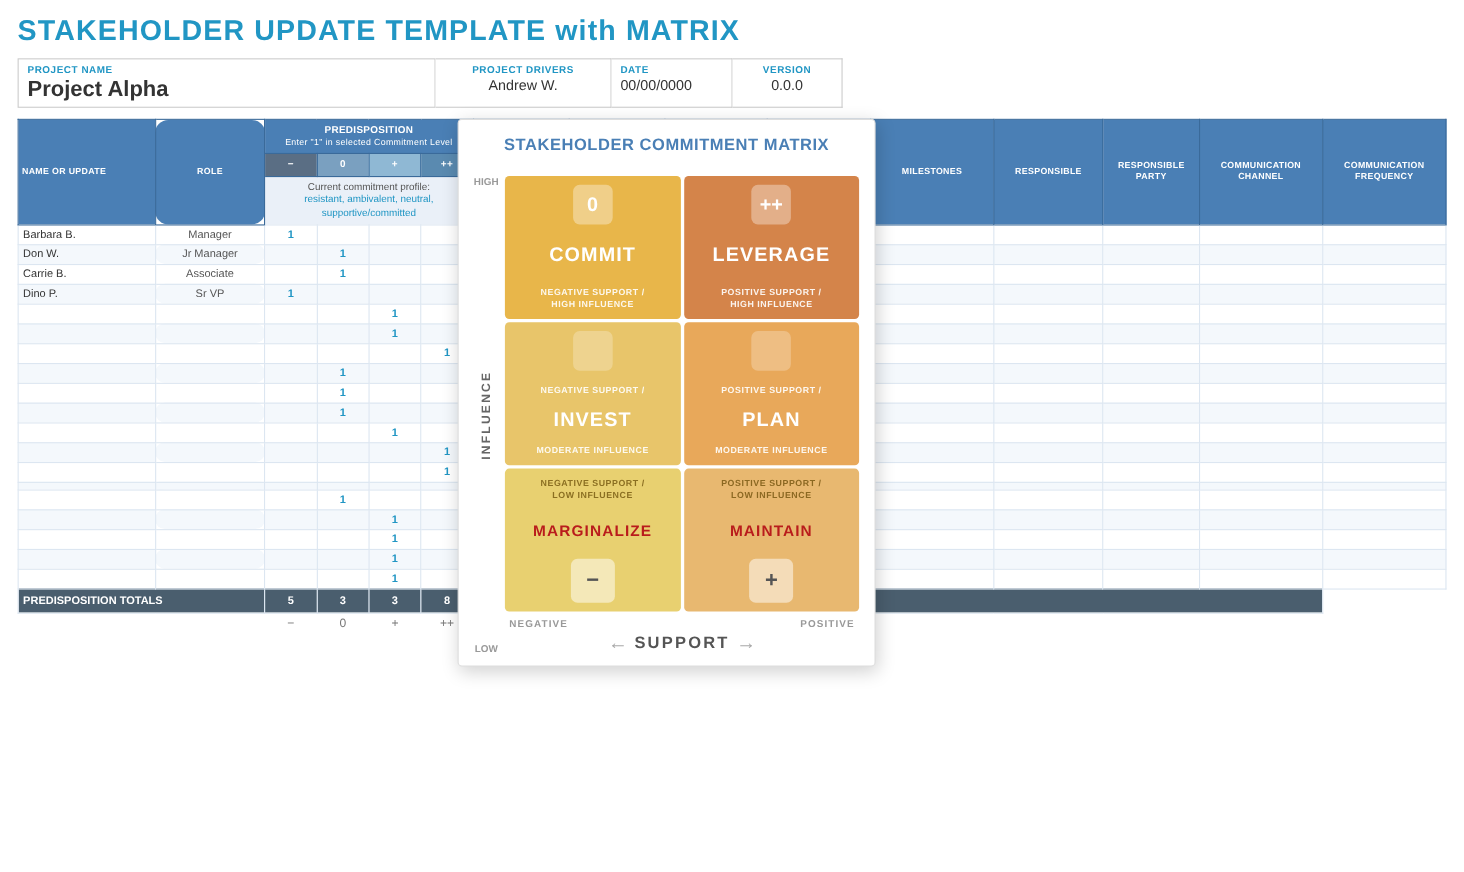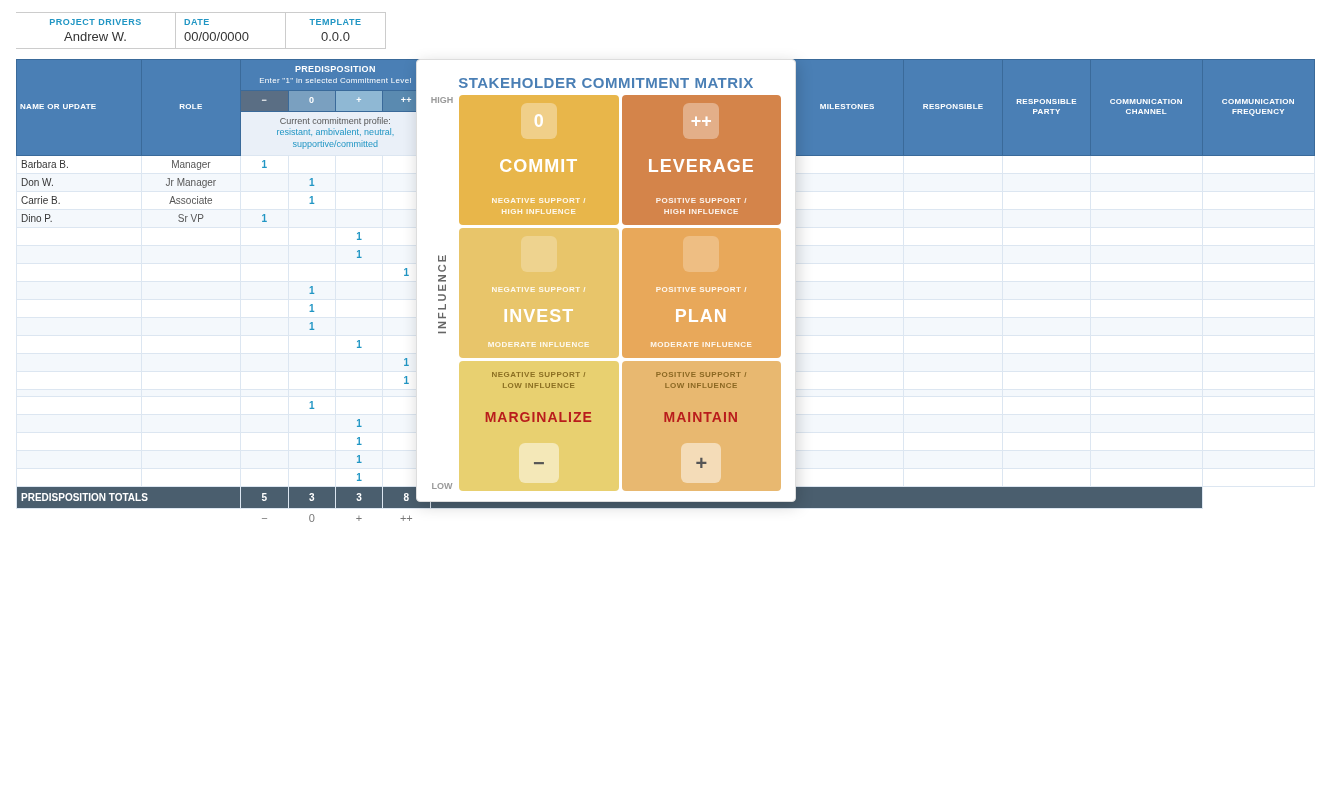--- a/index.html
+++ b/index.html
@@ -40,21 +40,21 @@
     .main-table td {
       border: 1px solid #dce6f1;
       padding: 3px 4px;
       vertical-align: middle;
       text-align: center;
       color: #555;
       font-size: 10px;
     }
     
     .col-name { width: 100px; text-align: left !important; }
-    .col-role { width: 80px; }
+    .col-role { width: 80px; border-radius: 12px; }
     .col-pred { width: 38px; }
     .col-ant-inv { width: 70px; }
     .col-ant-iss { width: 70px; }
     .col-motiv { width: 75px; }
     .col-expect { width: 75px; }
     .col-miles { width: 90px; }
     .col-activ { width: 80px; }
     .col-resp { width: 70px; }
     .col-comm-ch { width: 90px; }
     .col-comm-fr { width: 90px; }
@@ -120,21 +120,21 @@
       padding: 14px 14px 10px 14px;
       z-index: 10;
     }
     
     .matrix-title {
       font-size: 15px;
       font-weight: 900;
       color: #4a7fb5;
       text-align: center;
       letter-spacing: 0.5px;
-      margin-bottom: 4px;
+      margin-bottom: 20px;
     }
     
     .matrix-row {
       display: flex;
       gap: 3px;
       flex: 1;
     }
     
     .matrix-cell {
       flex: 1;
@@ -214,32 +214,37 @@
     
     .predisposition-header-area th {
       font-size: 8px;
     }
   </style>
 </head>
 <body>
 
 <div class="page">
 
+  <div class="main-title">STAKEHOLDER UPDATE TEMPLATE with MATRIX</div>
 
   <div class="project-info">
+    <div class="project-name-cell">
+      <span class="project-info-label">PROJECT NAME</span>
+      <div class="project-name-value">Project Alpha</div>
+    </div>
     <div class="project-manager-cell">
       <span class="project-info-label">PROJECT DRIVERS</span>
       <div class="info-value">Andrew W.</div>
     </div>
     <div class="project-date-cell">
       <span class="project-info-label">DATE</span>
       <div class="info-value">00/00/0000</div>
     </div>
     <div class="project-version-cell">
-      <span class="project-info-label">TEMPLATE</span>
+      <span class="project-info-label">VERSION</span>
       <div class="info-value">0.0.0</div>
     </div>
   </div>
 
   <div class="main-table-wrapper">
     <table class="main-table">
       <thead>
 
         <tr class="predisposition-header-area">
           <th class="col-name" rowspan="3"><span>NAME OR UPDATE</span></th>
@@ -665,17 +670,28 @@
               <div class="cell-main-label" style="font-size:14px; color:#b91c1c;">MARGINALIZE</div>
               <div class="cell-badge" style="background:rgba(255,255,255,0.5);color:#555;font-size:20px;width:40px;height:40px;">−</div>
             </div>
             <div class="matrix-cell cell-maintain">
               <div class="cell-sub-label" style="color:rgba(100,70,0,0.7);">POSITIVE SUPPORT /<br>LOW INFLUENCE</div>
               <div class="cell-main-label" style="font-size:14px; color:#b91c1c;">MAINTAIN</div>
               <div class="cell-badge" style="background:rgba(255,255,255,0.5);color:#555;font-size:20px;width:40px;height:40px;">+</div>
             </div>
           </div>
 
+          <div style="margin-top:6px;">
+            <div style="display:flex;justify-content:space-between;font-size:9px;color:#999;font-weight:bold;letter-spacing:1px;padding:0 4px;">
+              <span>NEGATIVE</span>
+              <span>POSITIVE</span>
+            </div>
+            <div style="display:flex;align-items:center;justify-content:center;gap:6px;margin-top:2px;">
+              <span style="font-size:18px;color:#aaa;">←</span>
+              <span style="font-size:15px;font-weight:900;color:#555;letter-spacing:2px;">SUPPORT</span>
+              <span style="font-size:18px;color:#aaa;">→</span>
+            </div>
+          </div>
         </div>
       </div>
     </div>
   </div>
 </div>
 
 </body></html>

